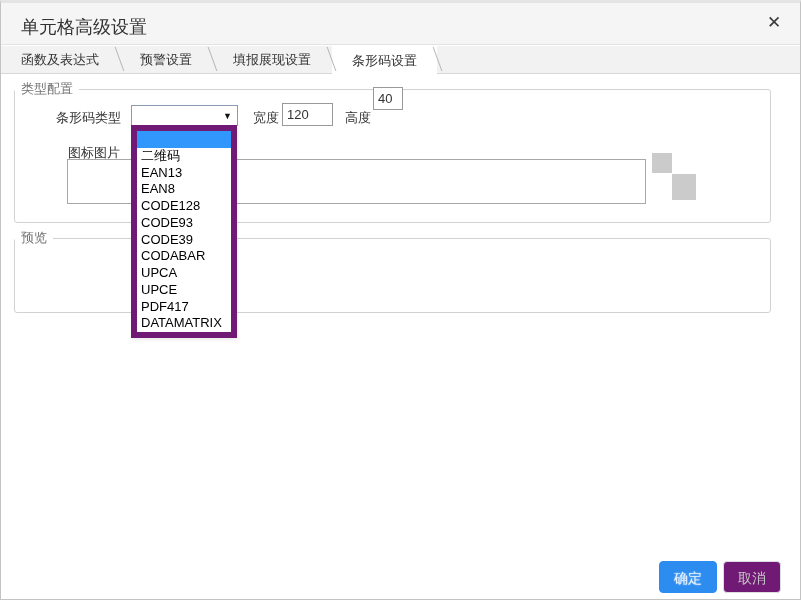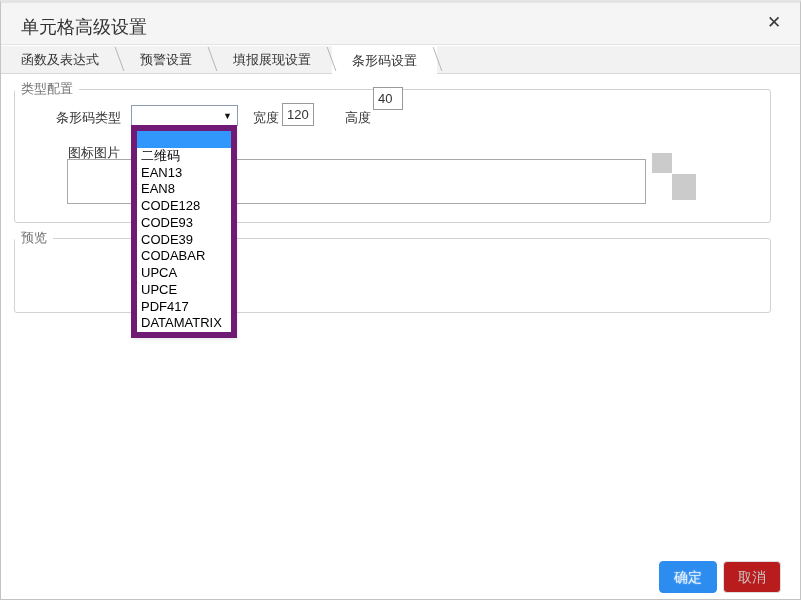--- a/index.html
+++ b/index.html
@@ -60,21 +60,21 @@
   .select-value { position: absolute; left: 4px; top: 3px; font-size: 13px; color: #333; }
   .select-arrow {
     position: absolute; right: 5px; top: 5px; font-size: 9px; color: #111; pointer-events: none;
   }
 
   .txt {
     position: absolute; border: 1px solid #999; background: #fff;
     font-family: "Liberation Sans", "DejaVu Sans", sans-serif;
     font-size: 13px; color: #333; padding: 1px 4px;
   }
-  .inp-width  { left: 281px; top: 100px; width: 32px; height: 23px; }
+  .inp-width  { left: 281px; top: 100px; width: 51px; height: 23px; }
   .inp-height { left: 372px; top: 84px; width: 30px; height: 23px; }
   .inp-icon-image {
     left: 66px; top: 156px; width: 579px; height: 45px; resize: none; border-color: #a8a8a8;
   }
 
   
   .checker { position: absolute; left: 651px; top: 150px; width: 45px; height: 47px; }
   .checker .sq { position: absolute; background: #cbcbcb; }
   .checker .sq.tl { left: 0;    top: 0;    width: 20px; height: 20px; }
   .checker .sq.br { left: 20px; top: 21px; width: 24px; height: 26px; }
@@ -88,28 +88,28 @@
   .dd-item {
     height: 16.75px; line-height: 16.5px; font-size: 13px; color: #000;
     padding-left: 4px; white-space: nowrap; cursor: default; overflow: hidden;
   }
   .dd-item.highlight { background: #3297fd; color: #fff; }
 
   
   .btn {
     position: absolute; top: 558px; width: 58px; height: 32px;
     border-radius: 4px; font-size: 14px; text-align: center; line-height: 32px; cursor: pointer;
-    font-family: Liberation Mono, monospace;
+    font-family: Liberation Sans, sans-serif;
   }
   .btn-ok {
     left: 658px; background: #2d8cf0; color: #eaf4ff; border: 1px solid #2d8cf0;
     text-shadow: 0 0 2px rgba(255,255,255,0.6);
   }
   .btn-cancel {
-    left: 722px; background: #b91c1c; color: #c7c7c7; border: 1px solid #dcdee2;
+    left: 722px; background: #701a75; color: #c7c7c7; border: 1px solid #dcdee2;
   }
 </style>
 </head>
 <body>
 
 <div class="dialog">
 
   <div class="titlebar">
     <span class="title">单元格高级设置</span>
     <span class="close-btn">✕</span>

